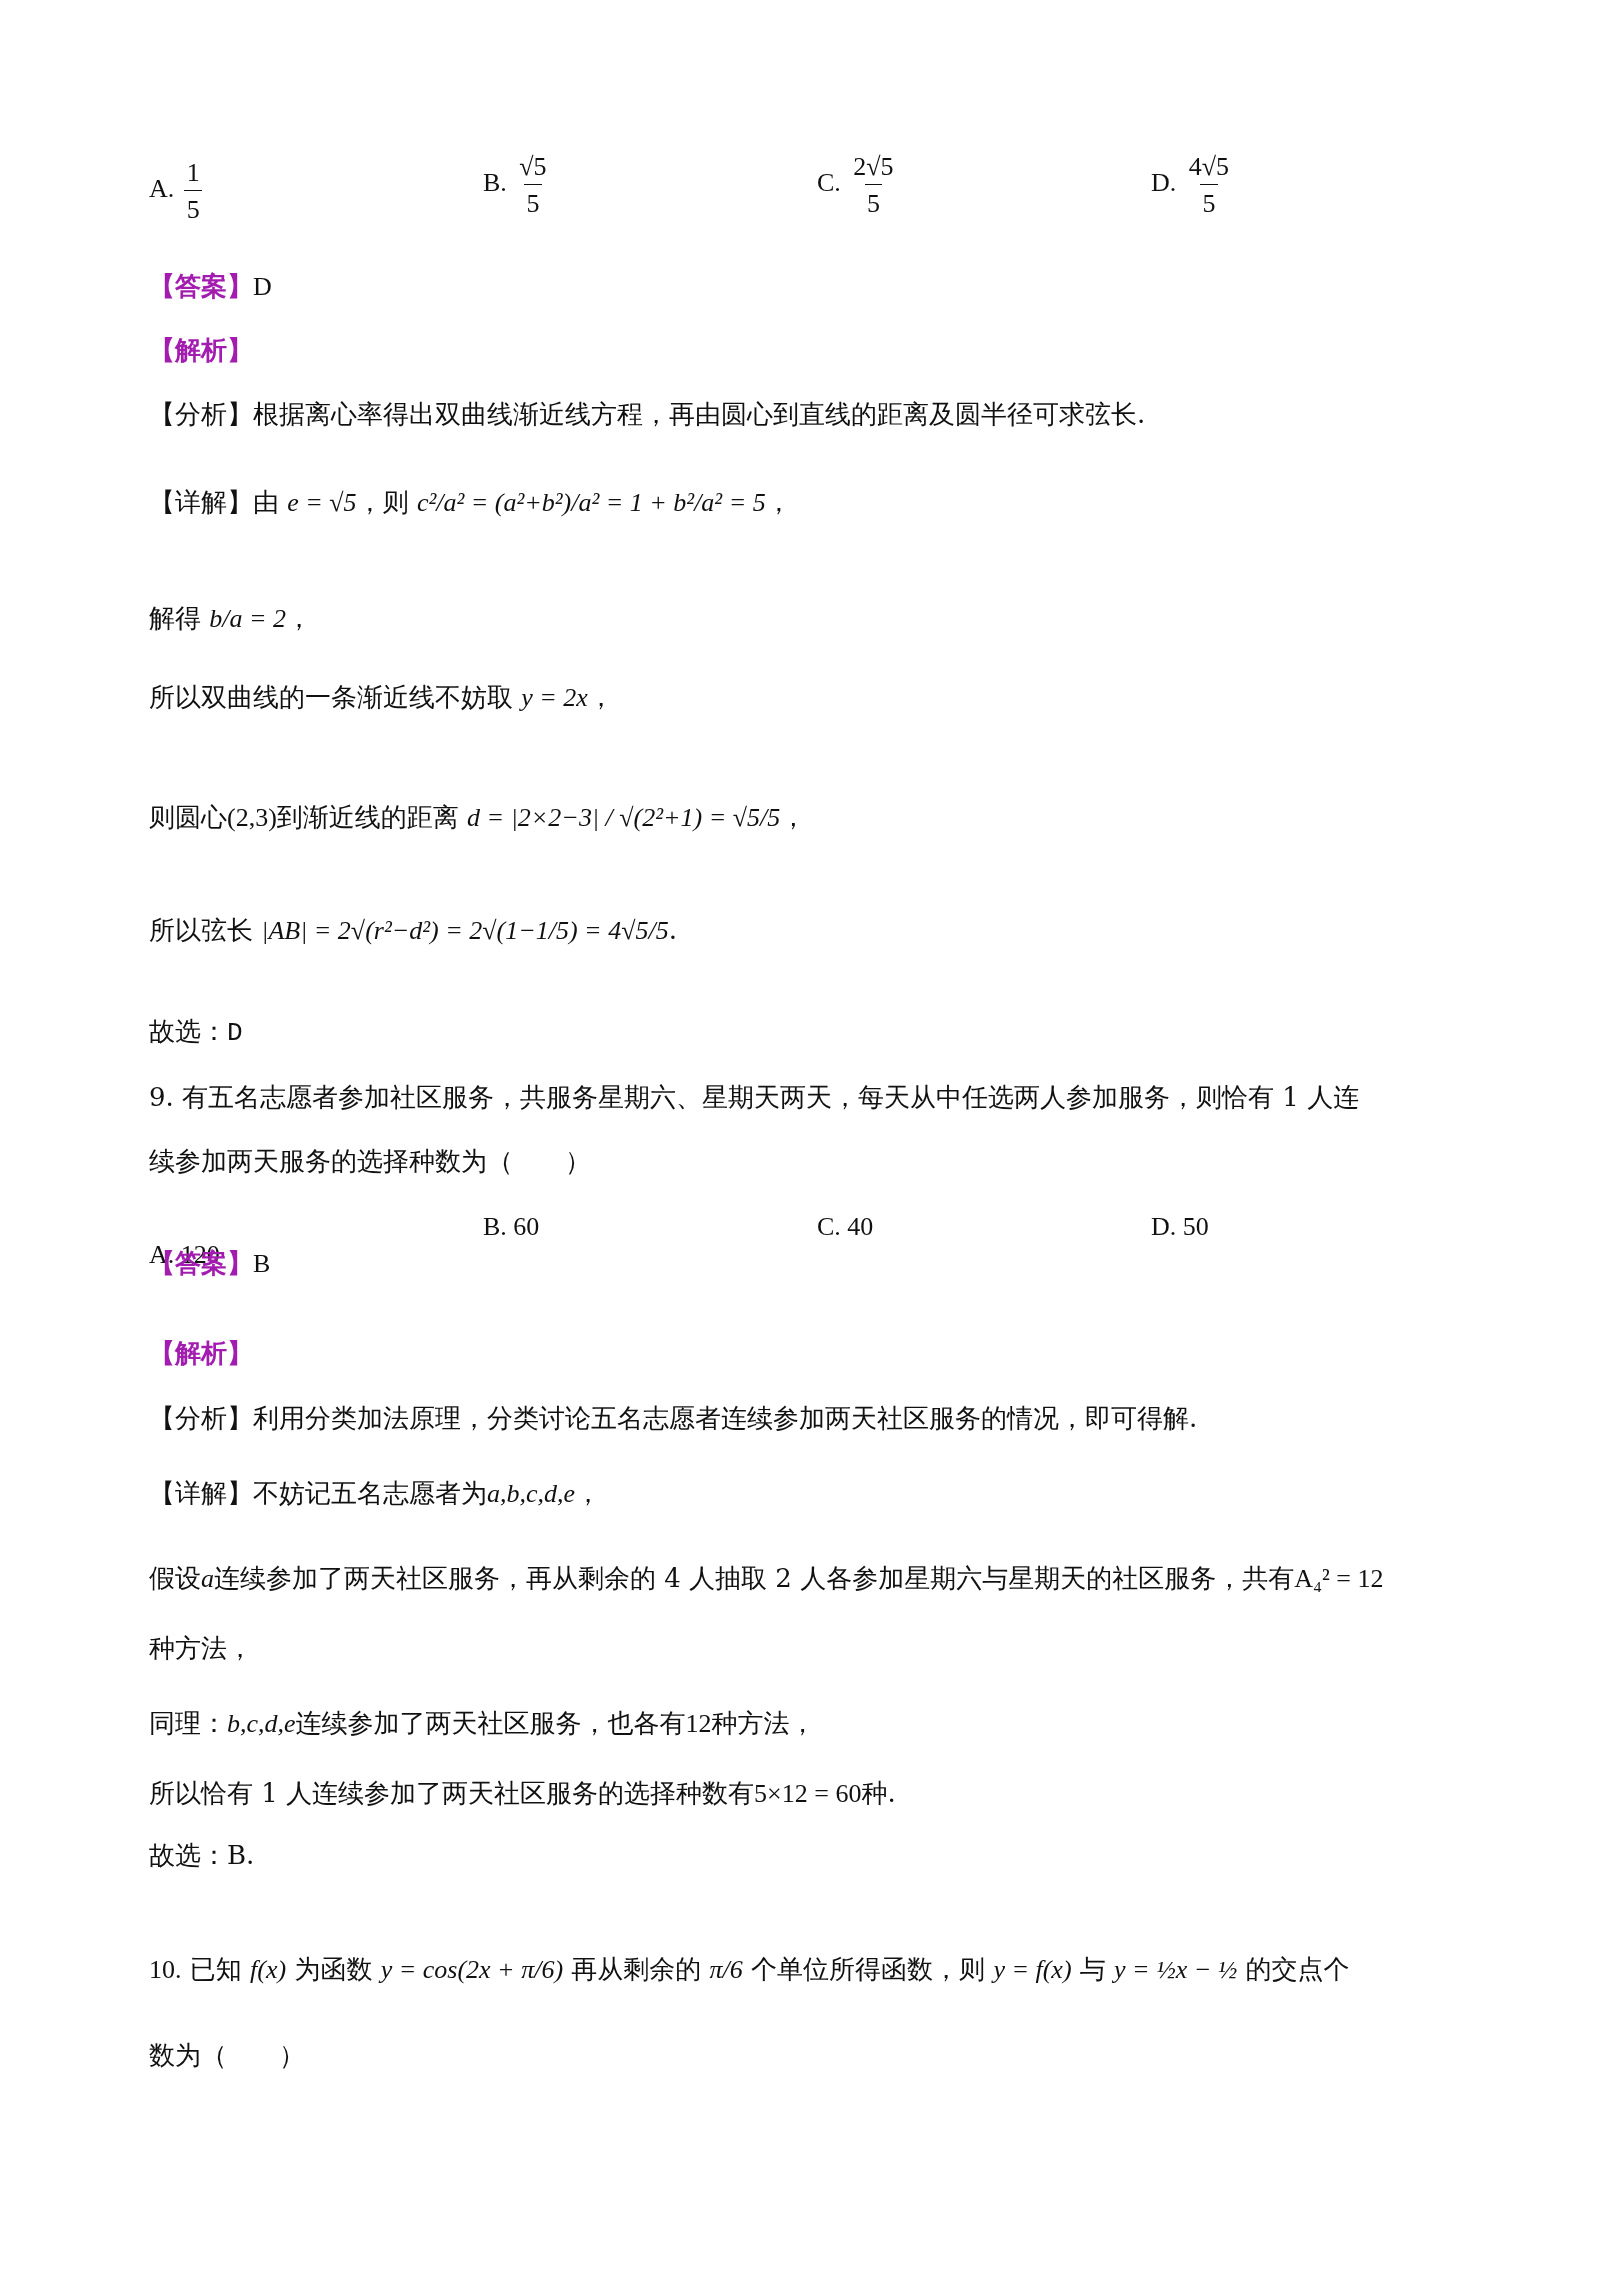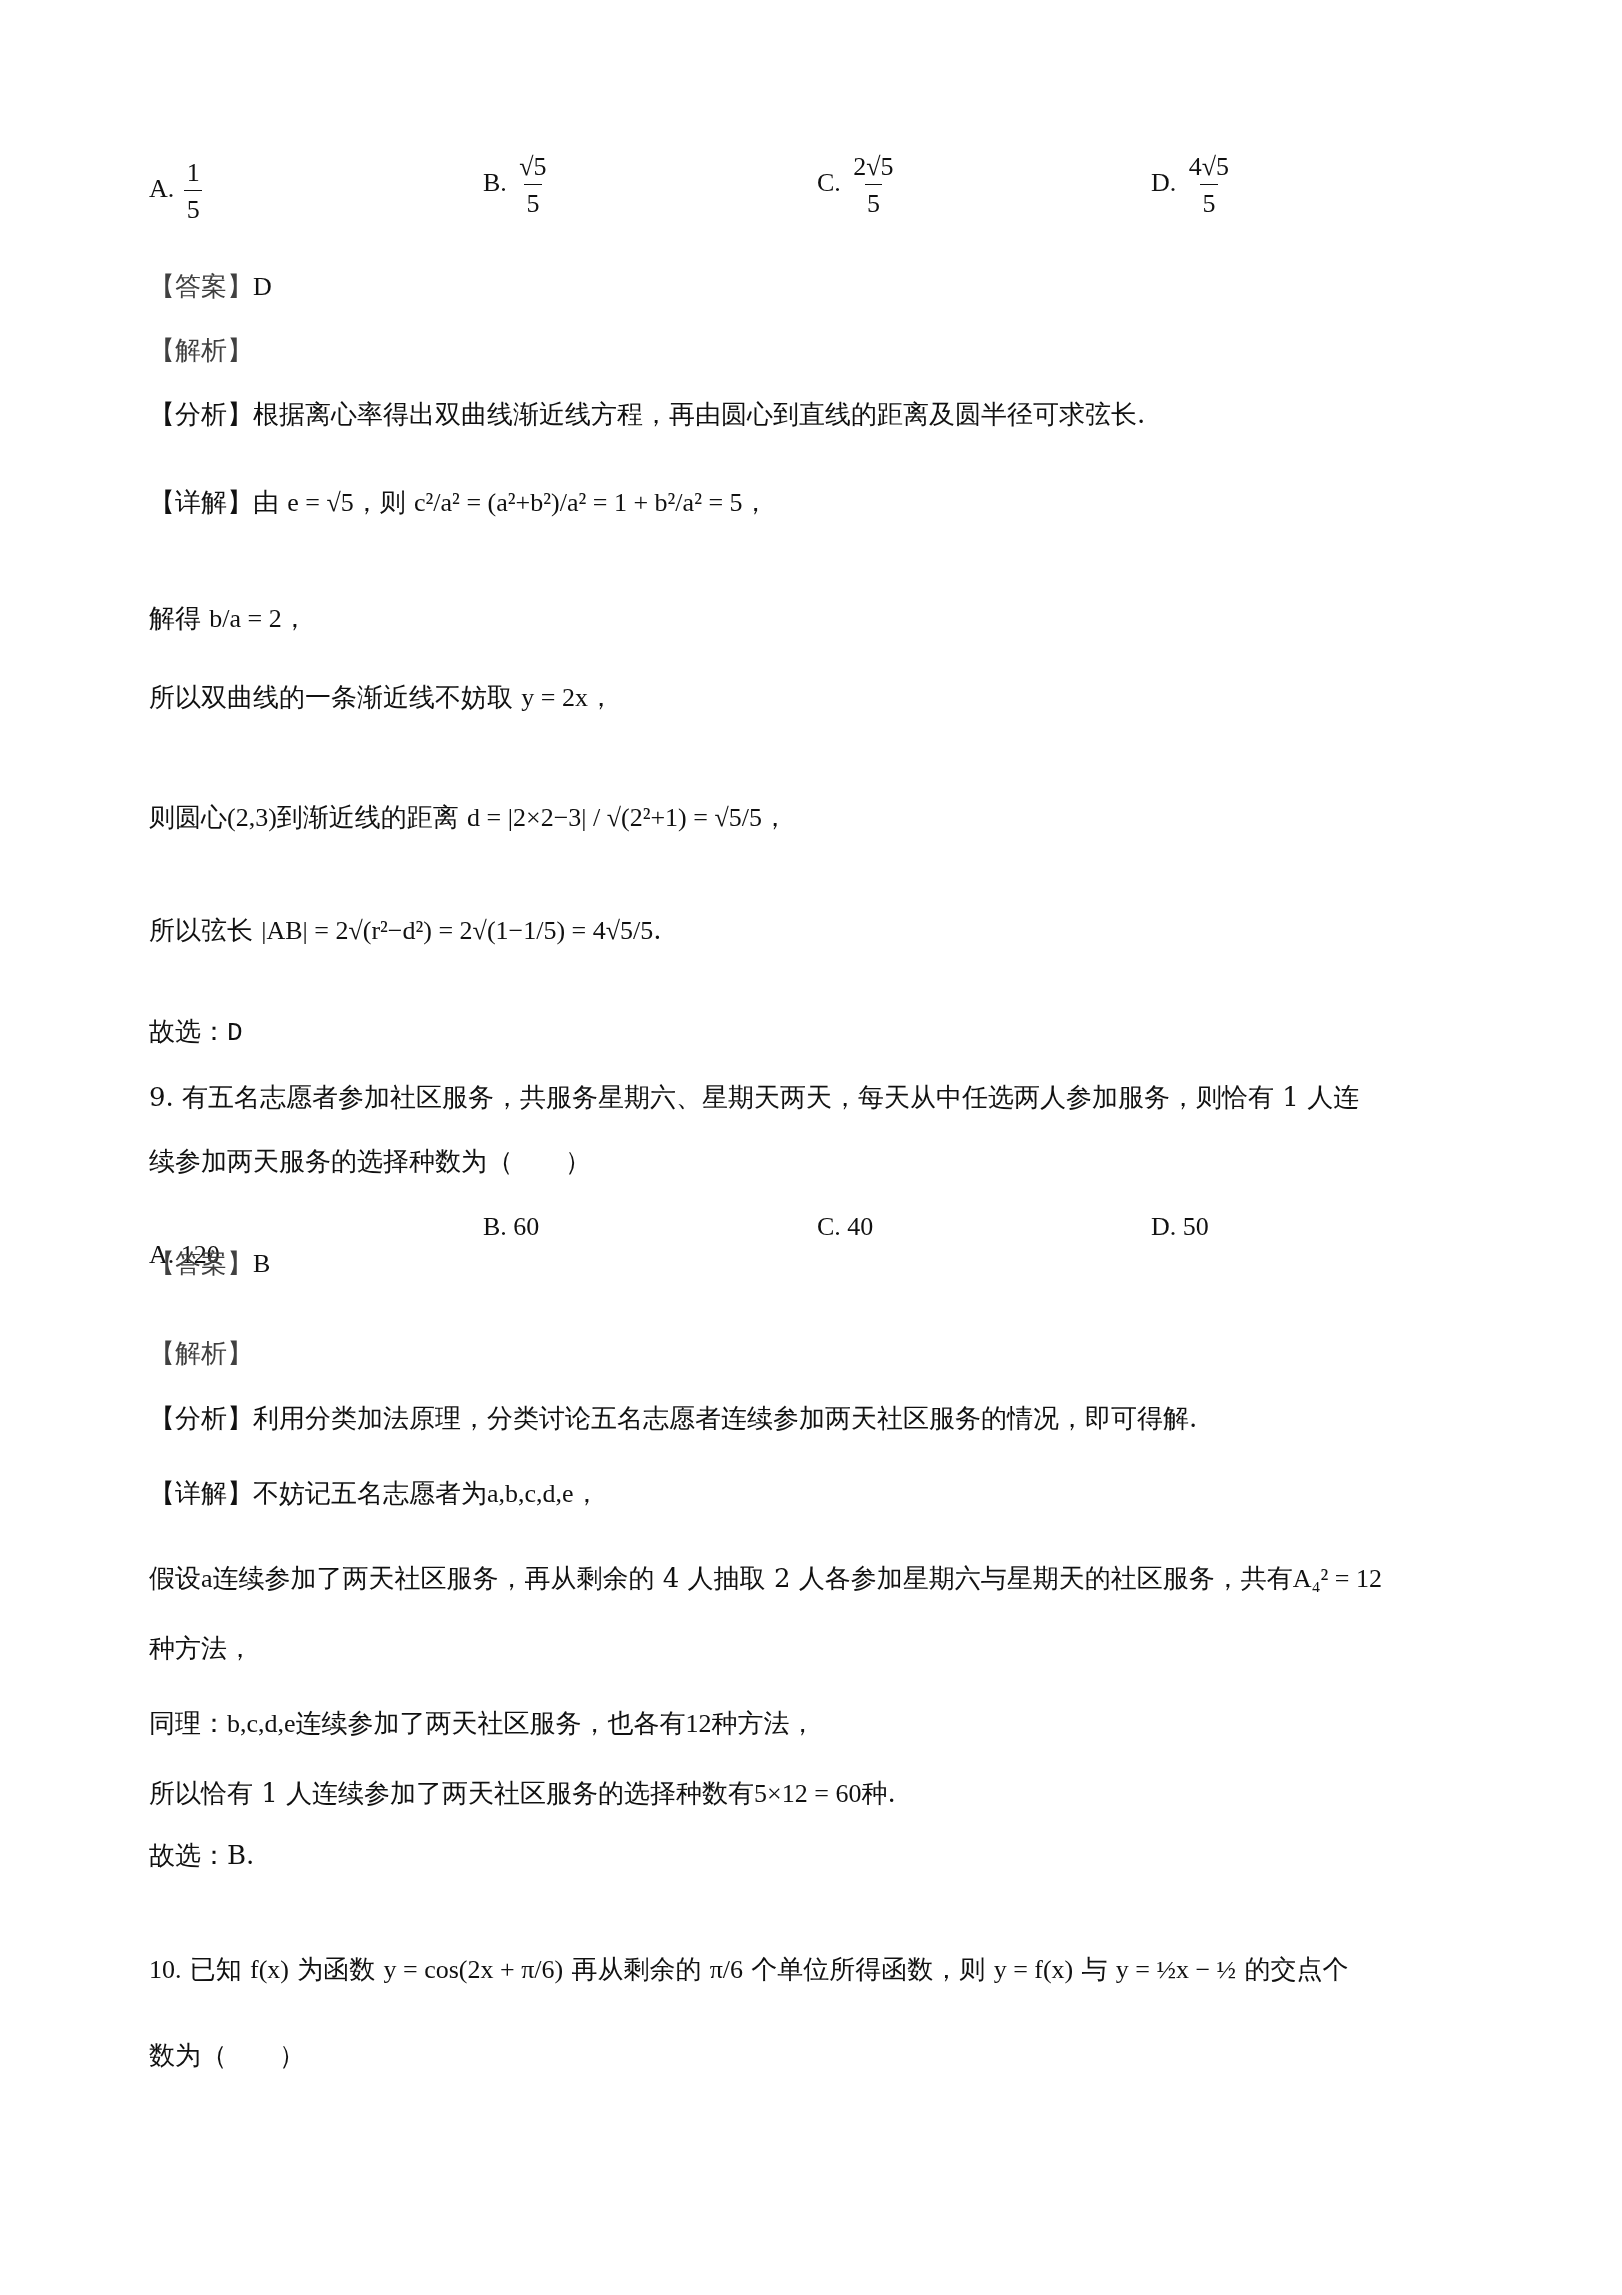--- a/index.html
+++ b/index.html
@@ -3,23 +3,23 @@
 <meta charset="utf-8">
 <style>
   html, body { margin: 0; padding: 0; background: #ffffff; }
   body {
     width: 1623px; height: 2295px; position: relative; overflow: hidden;
     font-family: "DejaVu Serif", "Liberation Serif", serif;
     color: #111111;
     font-size: 26px;
   }
   .line { position: absolute; left: 149px; white-space: nowrap; line-height: 1; }
-  .blue { color: #404040; }
+  .blue { color: #a21caf; font-weight: bold; }
   .m { font-family: "Liberation Serif", "DejaVu Serif", serif; }
-  .i { font-family: "Liberation Serif", "DejaVu Serif", serif; text-align: right; }
+  .i { font-style: italic; font-family: "Liberation Serif", "DejaVu Serif", serif; text-align: right; }
   .frac { display: inline-flex; flex-direction: column; align-items: center; vertical-align: middle; margin: 0 3.6px; font-family: "Liberation Serif", serif; }
   .frac .num { padding: 0 2.4px 2.4px 2.4px; }
   .frac .den { border-top: 1.8px solid #111; padding: 3.6px 2.4px 0 2.4px; }
   .opt { position: absolute; white-space: nowrap; font-family: "Liberation Serif", serif; }
 </style>
 </head>
 <body>
 
 <div class="opt" style="left:149px; top:158px;">
   <span>A.</span>

